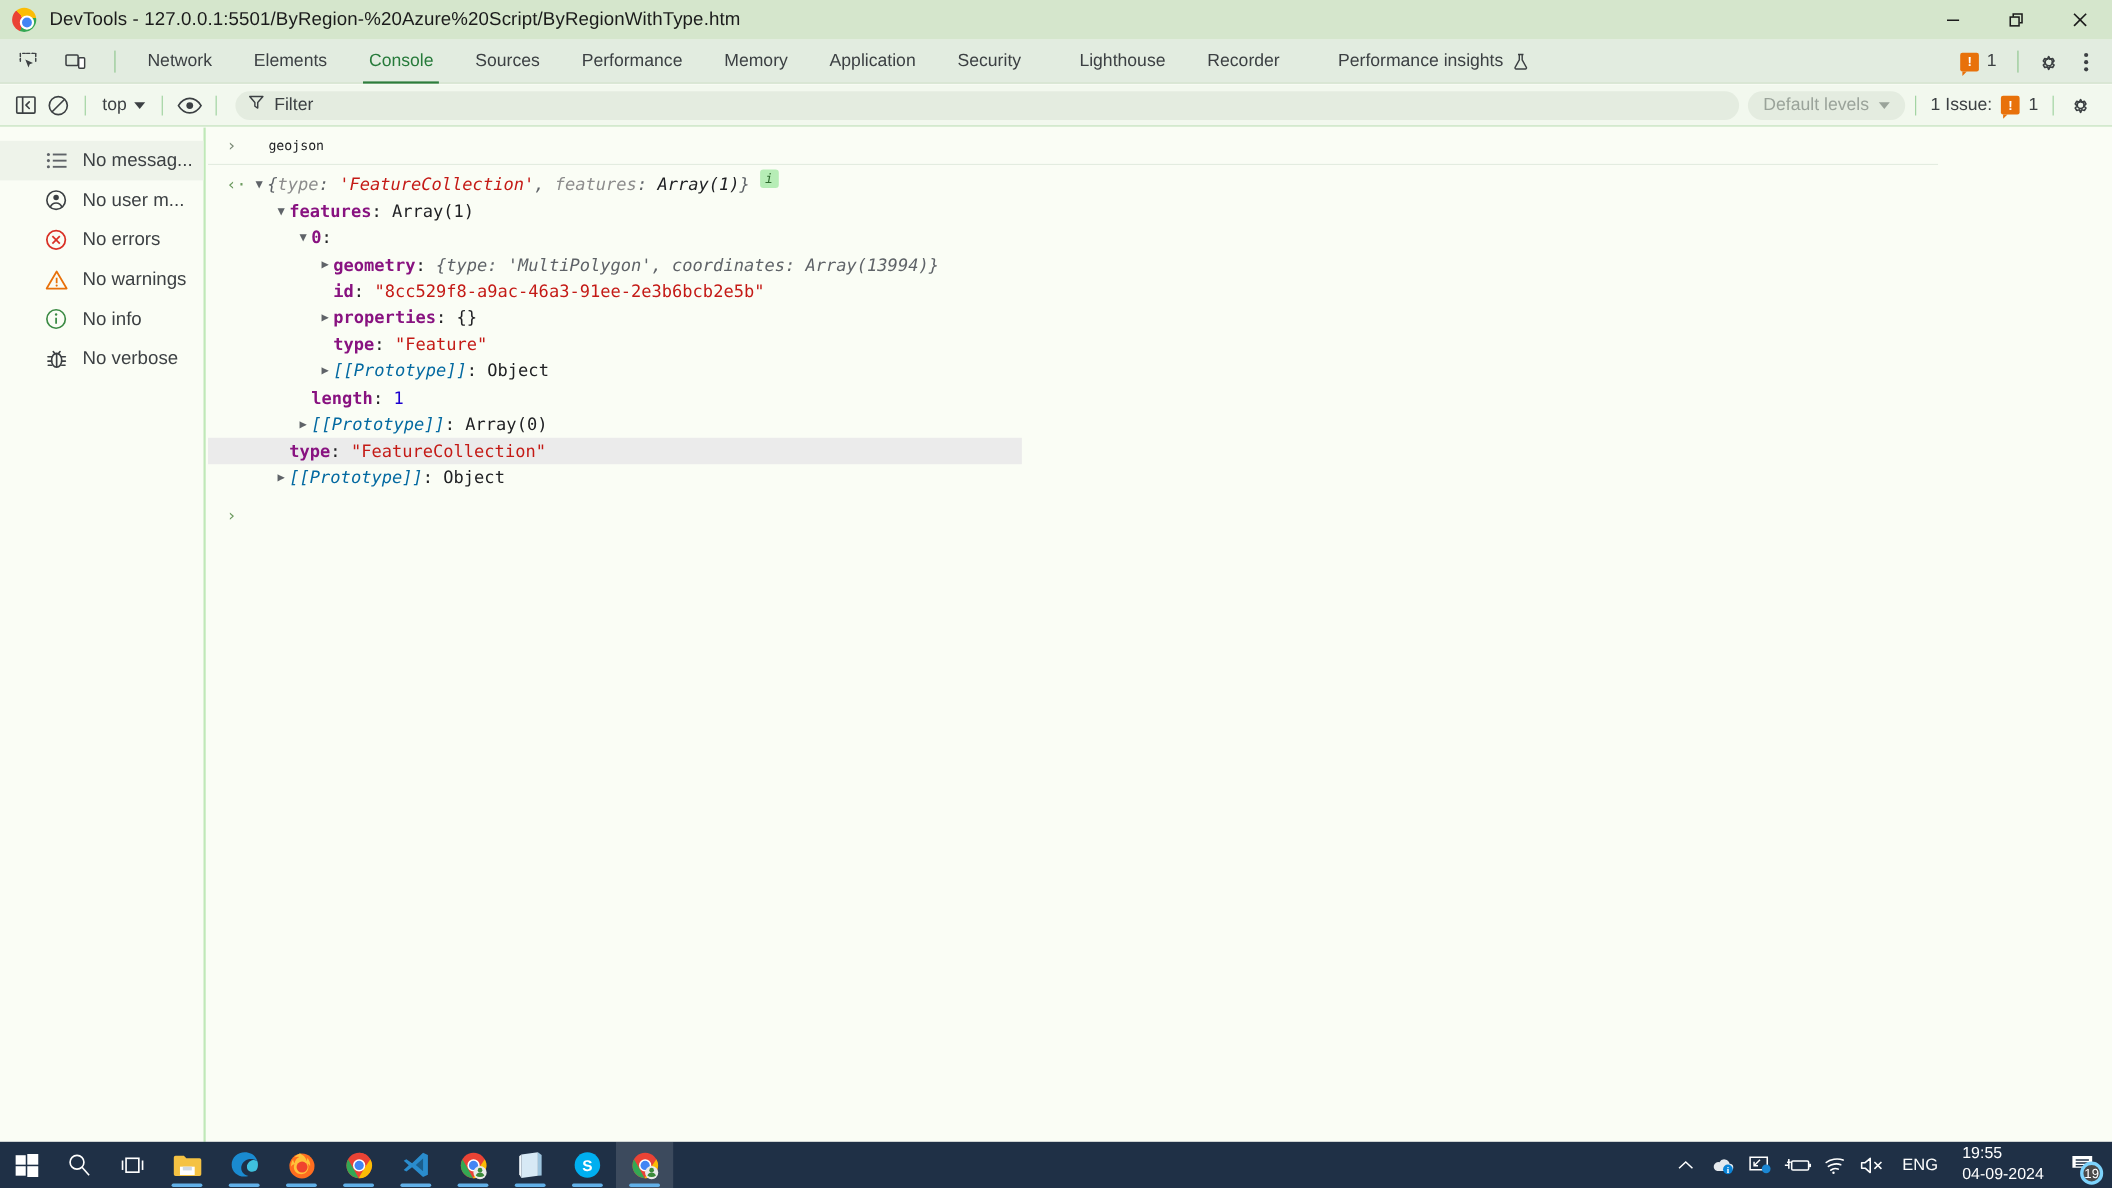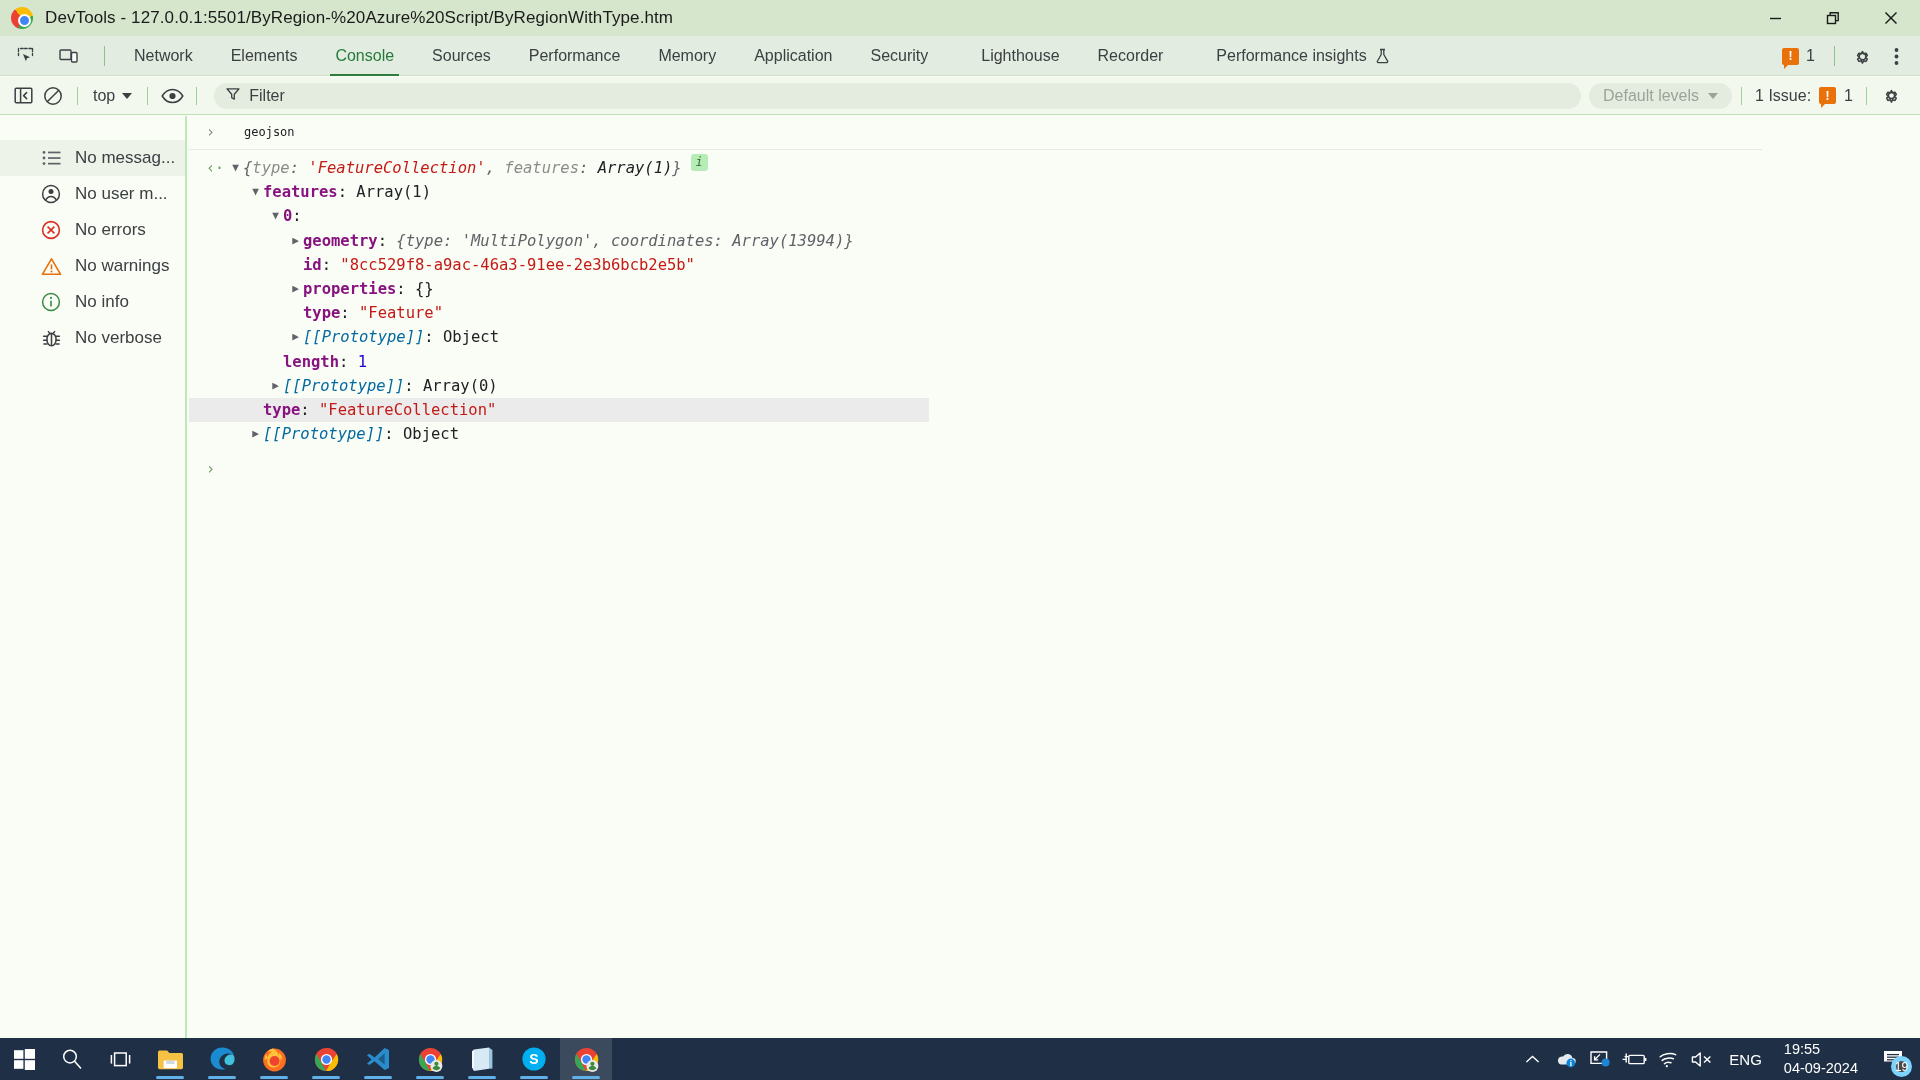--- a/index.html
+++ b/index.html
@@ -111,21 +111,21 @@
     display: flex; align-items: center; gap: 9px; padding: 0 14px;
     font-size: 16px; color: #9aa39a;
   }
   .caret-grey { width: 0; height: 0; border-left: 5px solid transparent; border-right: 5px solid transparent; border-top: 6px solid #9aa39a; }
   .ct-issue { display: flex; align-items: center; gap: 8px; font-size: 16px; color: #3c4043; padding: 0 4px; white-space: nowrap; }
 
   
   .sidebar {
     position: absolute; top: 116px; left: 0; width: 187px; bottom: 42px;
     background: #fafdf5; border-right: 2px solid #bfe8b8;
-    padding-top: 24px;
+    padding-top: 12px;
   }
   .sb-item {
     display: flex; align-items: center; gap: 13px;
     height: 36px; padding-left: 40px; font-size: 17px; color: #3c4043;
     white-space: nowrap; overflow: hidden;
   }
   .sb-item.sel { background: #eef3ea; }
   .sb-ico { width: 22px; height: 22px; display:flex; align-items:center; justify-content:center; flex:none; }
 
   
@@ -190,21 +190,21 @@
   }
   .tray-ico { width: 34px; height: 42px; display:flex; align-items:center; justify-content:center; color:#fff; }
   .tray-lang { color: #fff; font-size: 15px; padding: 0 10px; }
   .clock { color: #fff; font-size: 14.5px; text-align: left; line-height: 19px; padding: 0 12px; }
   .notif { width: 46px; height: 42px; display:flex; align-items:center; justify-content:center; position: relative; }
   .notif-badge {
     position: absolute; right: 4px; bottom: 3px;
     width: 21px; height: 21px; border-radius: 50%;
     background: #4a4a4a; color: #fff; font-size: 12px;
     display: flex; align-items: center; justify-content: center;
-    border: 5px solid #7dd3fc;
+    border: 3px solid #7dd3fc;
   }
 </style>
 </head>
 <body>
 
 <div id="app">
 
   <div class="titlebar">
     <div class="title-logo"></div>
     <div class="title-text">DevTools - 127.0.0.1:5501/ByRegion-%20Azure%20Script/ByRegionWithType.htm</div>

